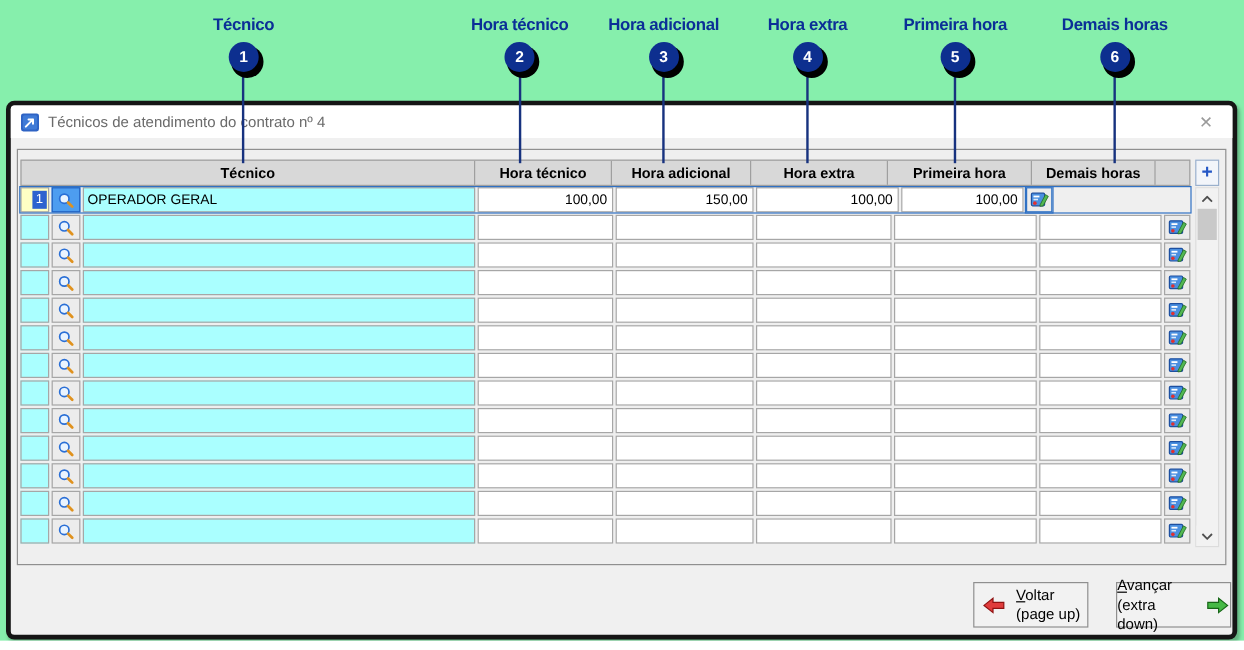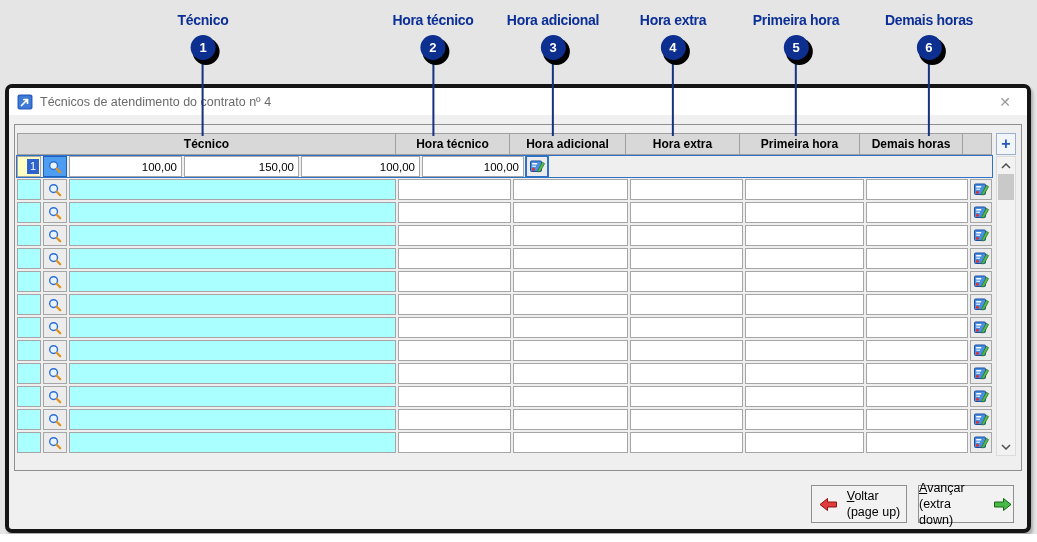--- a/index.html
+++ b/index.html
@@ -1,18 +1,18 @@
 <!DOCTYPE html>
 <html><head>
 <meta charset="utf-8">
 <style>
   * { margin:0; padding:0; box-sizing:border-box; }
   html,body { background:#ffffff; }
   body { font-family:"Liberation Sans","DejaVu Sans",sans-serif; }
-  .stage { position:relative; width:1037px; height:534px; background:#e5e5e5; overflow:hidden; }
+  .stage { position:relative; width:1037px; height:534px; background:#86efac; overflow:hidden; }
 
   
   .callout { position:absolute; top:12px; transform:translateX(-50%);
              display:flex; flex-direction:column; align-items:center; z-index:30; pointer-events:none; }
   .c1{left:203px} .c2{left:433px} .c3{left:553px} .c4{left:673px} .c5{left:796px} .c6{left:929px}
   .callout-label { font-weight:bold; font-size:14px; color:#0b2f97; white-space:nowrap;
                    letter-spacing:-0.3px; margin-bottom:7px; }
   .callout-badge { width:25px; height:25px; border-radius:50%; background:#0d2f8f; color:#fff;
                    font-weight:bold; font-size:13px; display:flex; align-items:center; justify-content:center;
                    box-shadow:3px 4px 0 1px #000; position:relative; z-index:2; }
@@ -67,21 +67,21 @@
   .sb-btn { height:17px; background:#f2f2f2; border:none; display:flex; align-items:center;
             justify-content:center; cursor:pointer; padding:0; }
   .sb-track { flex:1; position:relative; }
   .sb-thumb { position:absolute; left:1px; right:1px; top:0; height:26px; background:#c9c9c9; cursor:pointer; }
 
   
   .nav-btn { position:absolute; bottom:6px; width:96px; height:38px; background:#f2f2f2;
              border:1px solid #8f8f8f; display:flex; align-items:center; justify-content:center;
              gap:8px; cursor:pointer; font-family:inherit; }
   .btn-voltar { right:120px; }
-  .btn-avancar { right:13px; }
+  .btn-avancar { right:1px; }
   .nav-txt { text-align:left; font-size:12.5px; color:#000; line-height:1.3; }
   .arrow-svg { flex:0 0 auto; }
 </style>
 </head>
 <body>
 
 <div class="stage">
 
   <div id="callouts">
   <div class="callout c1">
@@ -162,20 +162,21 @@
   <div class="grow selected">
     <div class="gcell cell-num">
       <span class="numtag">1</span>
     </div>
     <div class="gcell cell-lookup">
       <svg width="14" height="14" viewBox="0 0 14 14">
         <circle cx="5.6" cy="5.6" r="3.9" fill="#eaf4ff" stroke="#2a6fd6" stroke-width="1.4"></circle>
         <line x1="8.7" y1="8.7" x2="12.2" y2="12.2" stroke="#e0921e" stroke-width="2.3" stroke-linecap="round"></line>
       </svg>
     </div>
+    <div class="gcell cell-tec">OPERADOR GERAL</div>
     <div class="gcell cell-money cell-ht">100,00</div>
     <div class="gcell cell-money cell-ha">150,00</div>
     <div class="gcell cell-money cell-ph">100,00</div>
     <div class="gcell cell-money cell-dh">100,00</div>
     <div class="gcell cell-edit">
       <svg width="17" height="17" viewBox="0 0 17 17">
         <rect x="1.5" y="3" width="11" height="10.5" rx="1" fill="#4a8fe0" stroke="#1d4fa0" stroke-width="1"></rect>
         <rect x="3.2" y="5" width="5" height="1.5" fill="#ffffff"></rect>
         <rect x="3.2" y="7.6" width="3.8" height="1.3" fill="#d9e8fb"></rect>
         <circle cx="4.4" cy="11.3" r="1.5" fill="#e23030"></circle>

